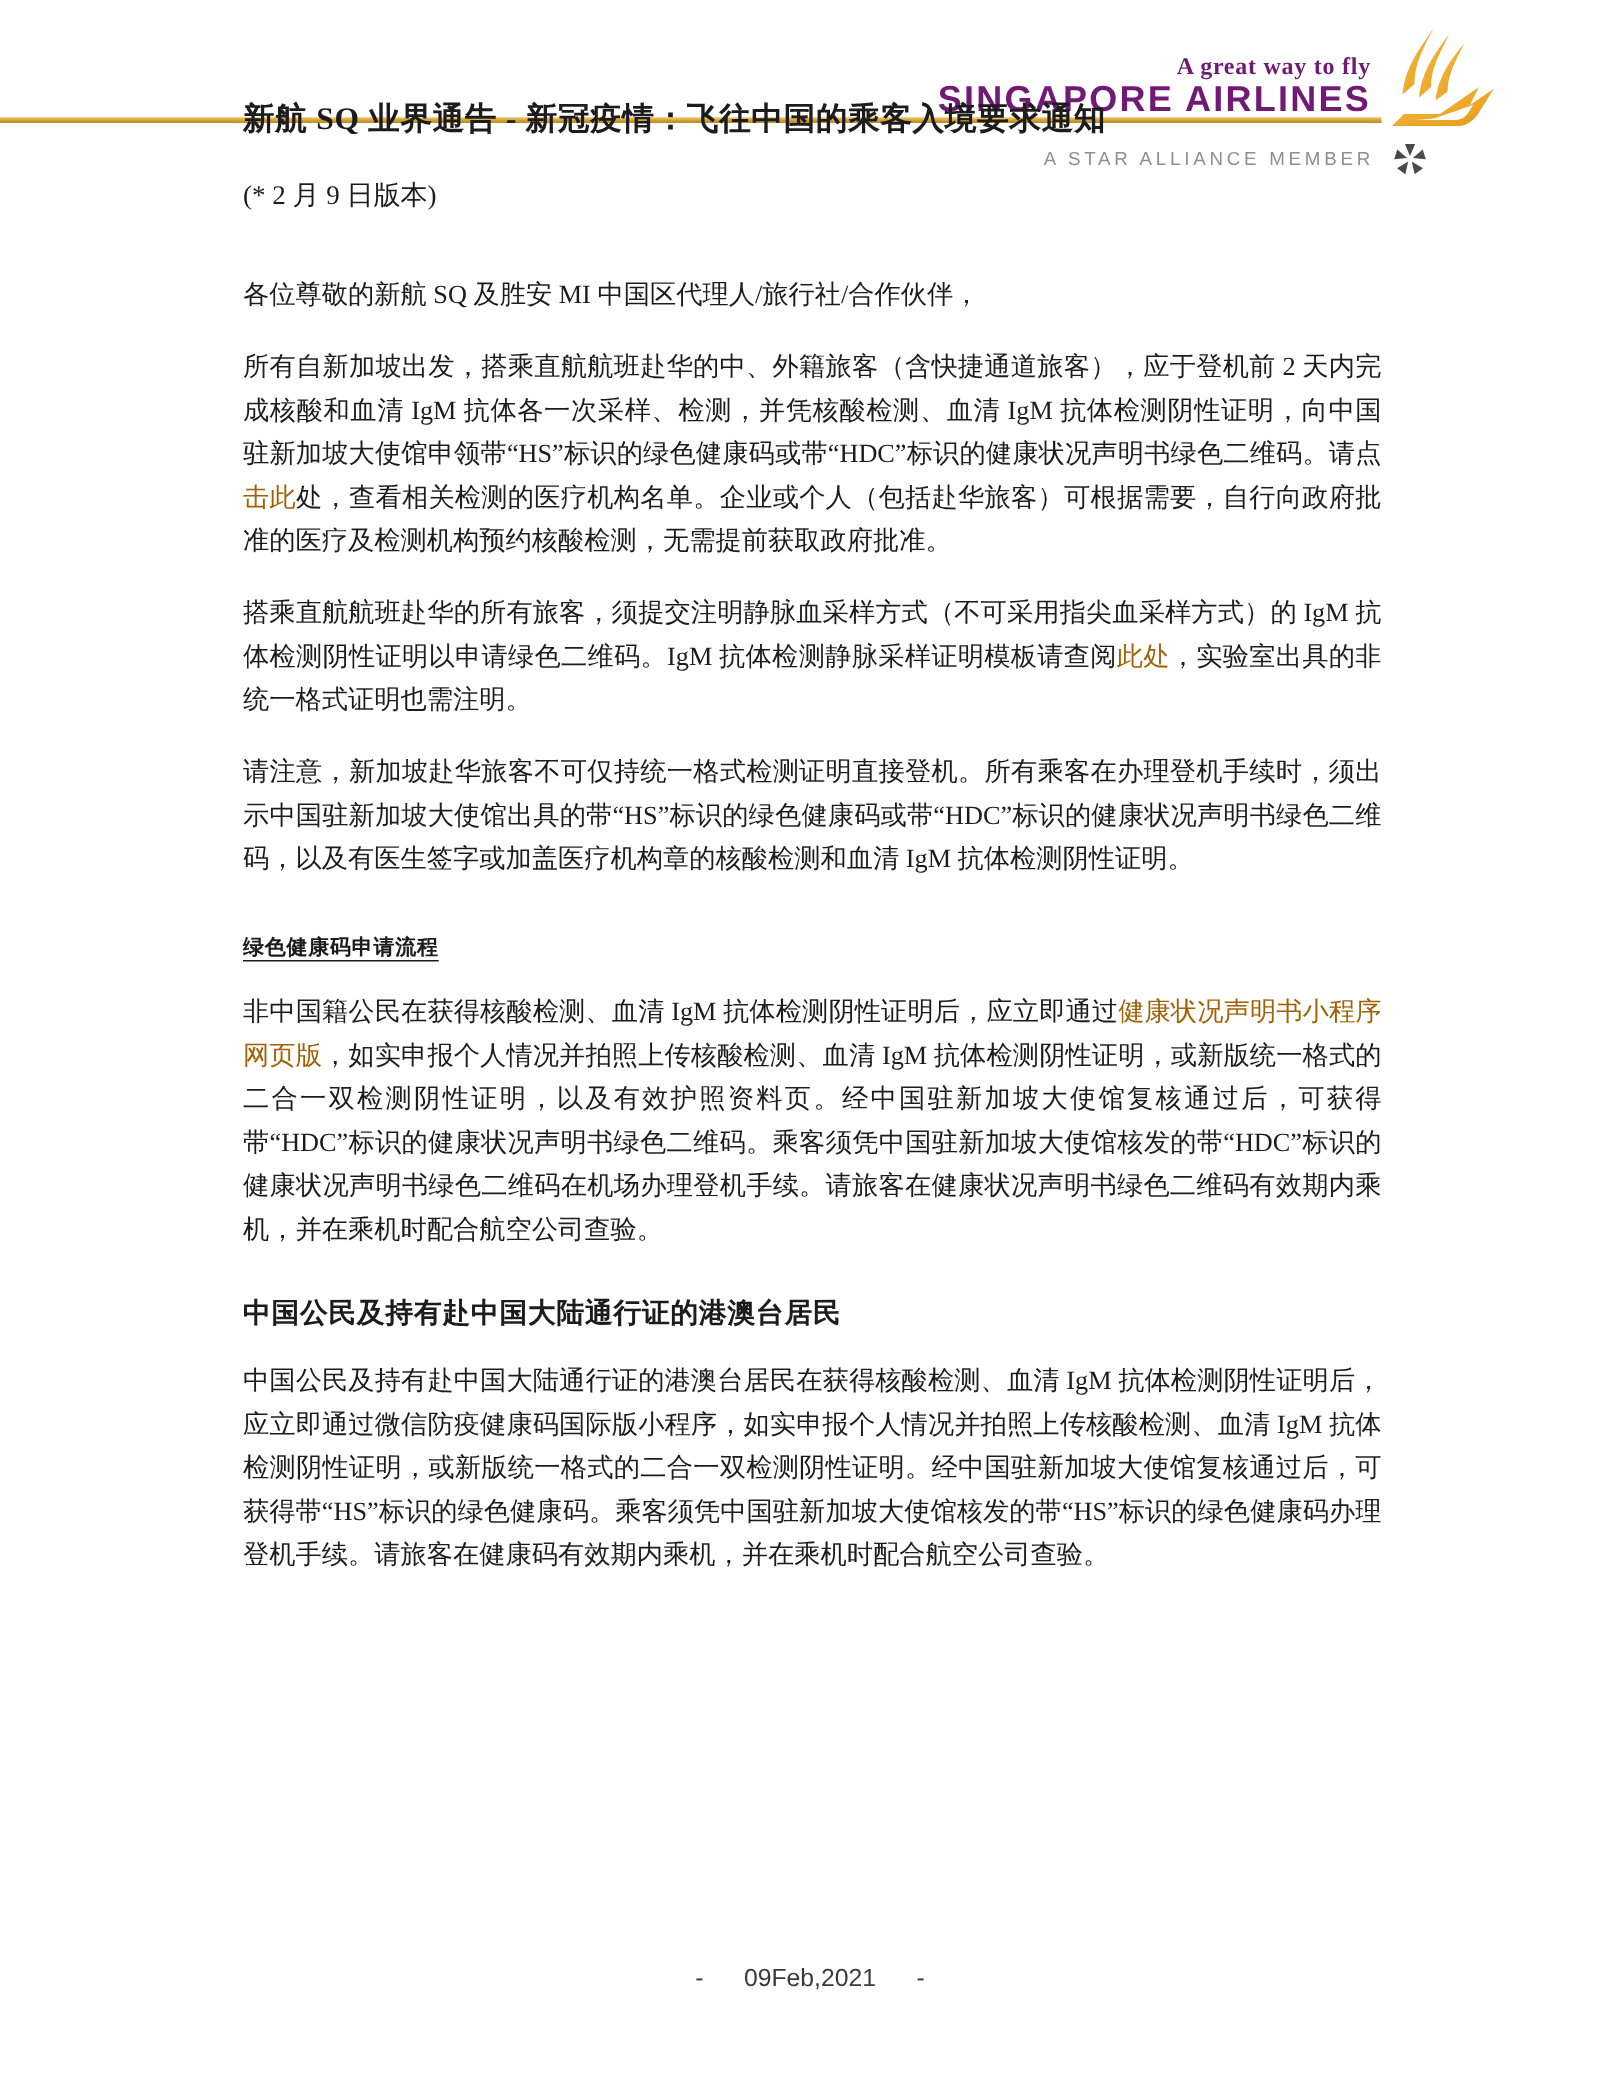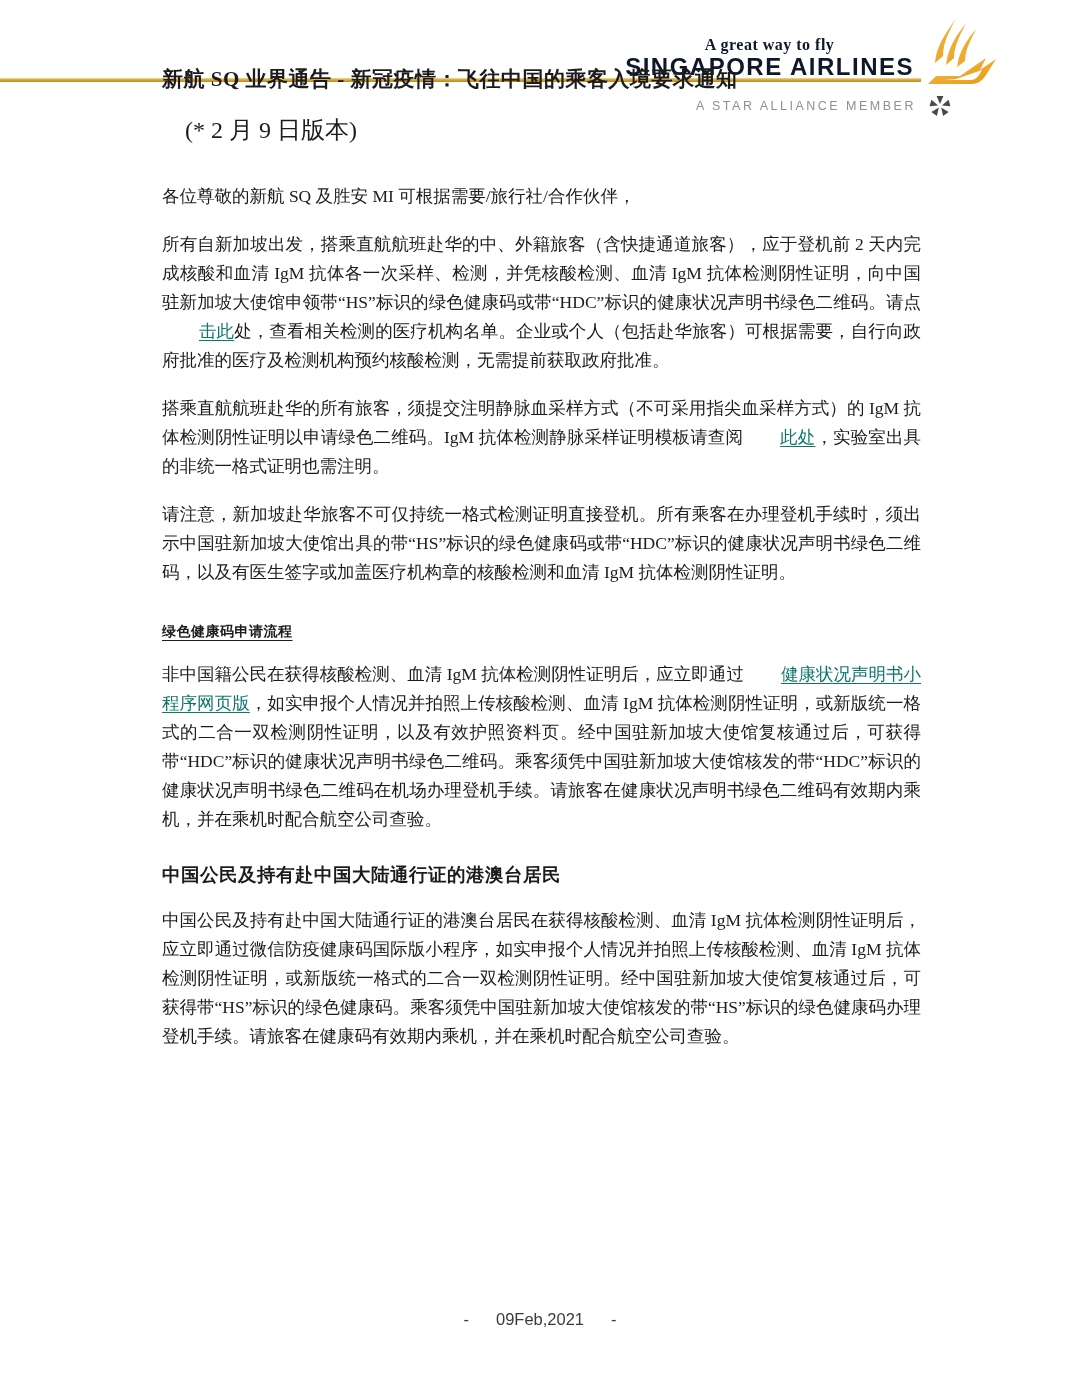--- a/index.html
+++ b/index.html
@@ -17,22 +17,22 @@
   
   .gold-line {
     position: absolute;
     top: 78px; left: 0;
     width: 921px; height: 4px;
     background: linear-gradient(to bottom, #f3dd9a 0%, #d9a63c 45%, #b98a24 100%);
   }
   .brand-block {
     position: absolute;
     top: 36px; right: 166px;
-    text-align: center;
-    color: #0f172a;
+    text-align: right;
+    color: #701a75;
   }
   .tagline {
     font-family: "Liberation Serif", serif;
     font-size: 16px;
     font-weight: bold;
     letter-spacing: 0.5px;
     margin-bottom: 1px;
   }
   .brand-name {
     font-family: "Liberation Sans", sans-serif;
@@ -69,38 +69,35 @@
   }
   .doc-title {
     margin: 64px 0 0 0;
     font-size: 21px;
     font-weight: bold;
     line-height: 30px;
     letter-spacing: 0.5px;
   }
   .doc-version {
     margin-top: 22px;
-    font-size: 24px;
+    font-size: 18px;
     line-height: 29px;
-    margin-left: 23px;
   }
   .para {
     margin: 0;
     margin-top: 19px;
     font-size: 17.5px;
     line-height: 29px;
     text-align: justify;
   }
   .para.first { margin-top: 37px; }
   a.doc-link {
-    color: #0f766e;
-    text-decoration: underline;
+    color: #a16207;
     text-underline-offset: 3px;
     cursor: pointer;
-    margin-left: 37px;
   }
   .section-heading {
     margin: 0;
     margin-top: 36px;
     font-family: "Liberation Sans", sans-serif;
     font-size: 14px;
     font-weight: bold;
     text-decoration: underline;
     text-underline-offset: 4px;
     letter-spacing: 0.5px;
@@ -169,21 +166,21 @@
     </svg>
   </div>
 
   <div class="content">
 
     <h1 class="doc-title">新航 SQ 业界通告 - 新冠疫情：飞往中国的乘客入境要求通知</h1>
 
     <div class="doc-version">(* 2 月 9 日版本)</div>
 
     <p class="para first">
-      <span>各位尊敬的新航 SQ 及胜安 MI 可根据需要/旅行社/合作伙伴，</span>
+      <span>各位尊敬的新航 SQ 及胜安 MI 中国区代理人/旅行社/合作伙伴，</span>
     </p>
 
     <p class="para"><span>所有自新加坡出发，搭乘直航航班赴华的中、外籍旅客（含快捷通道旅客），应于登机前 2 天内完成核酸和血清 IgM 抗体各一次采样、检测，并凭核酸检测、血清 IgM 抗体检测阴性证明，向中国驻新加坡大使馆申领带“HS”标识的绿色健康码或带“HDC”标识的健康状况声明书绿色二维码。请点</span><a class="doc-link">击此</a><span>处，查看相关检测的医疗机构名单。企业或个人（包括赴华旅客）可根据需要，自行向政府批准的医疗及检测机构预约核酸检测，无需提前获取政府批准。</span></p>
 
 
     <p class="para"><span>搭乘直航航班赴华的所有旅客，须提交注明静脉血采样方式（不可采用指尖血采样方式）的 IgM 抗体检测阴性证明以申请绿色二维码。IgM 抗体检测静脉采样证明模板请查阅</span><a class="doc-link">此处</a><span>，实验室出具的非统一格式证明也需注明。</span></p>
 
 
     <p class="para">
       <span>请注意，新加坡赴华旅客不可仅持统一格式检测证明直接登机。所有乘客在办理登机手续时，须出示中国驻新加坡大使馆出具的带“HS”标识的绿色健康码或带“HDC”标识的健康状况声明书绿色二维码，以及有医生签字或加盖医疗机构章的核酸检测和血清 IgM 抗体检测阴性证明。</span>

